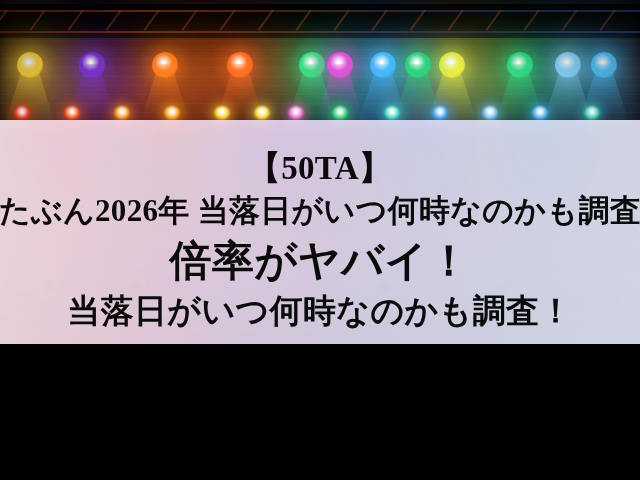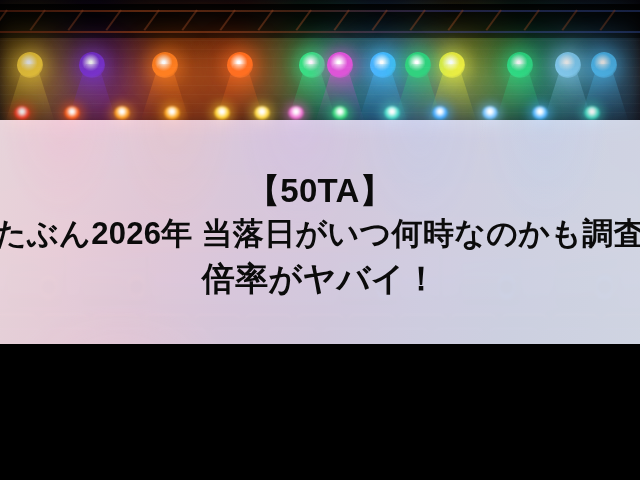--- a/index.html
+++ b/index.html
@@ -7,21 +7,21 @@
     margin: 0;
     padding: 0;
     background: #000;
   }
   #stage-thumbnail {
     position: relative;
     width: 640px;
     height: 344px;
     overflow: hidden;
     background: #3b82f6;
-    font-family: Liberation Sans, sans-serif;
+    font-family: Liberation Serif, serif;
     user-select: none;
   }
 
   
   .photo-layer {
     position: absolute;
     inset: 0;
     pointer-events: none;
   }
 
@@ -377,21 +377,21 @@
     position: relative;
     color: #0b0b0b;
     font-weight: 700;
     letter-spacing: .01em;
     line-height: 1.06;
     text-align: center;
     white-space: nowrap;
   }
   .line-1 { font-size: 33px; margin: 4px 0 9px; }
   .line-2 { font-size: 31px; margin: 0 0 11px; }
-  .line-3 { font-size: 33px; margin: 0 0 11px; }
+  .line-3 { font-size: 42px; margin: 0 0 11px; }
   .line-4 { font-size: 33px; margin: 0 0 2px; }
 </style>
 </head>
 <body>
 
 <div id="stage-thumbnail">
 
   <div class="photo-layer bg-base"></div>
   <div class="photo-layer bg-colorwash"></div>
 
@@ -560,15 +560,16 @@
       </div>
   </div>
 
   <div class="photo-layer vignette"></div>
 
   <div class="overlay-band">
     <div class="overlay-streaks"></div>
     <div class="title-line line-1">【50TA】</div>
     <div class="title-line line-2">たぶん2026年 当落日がいつ何時なのかも調査</div>
     <div class="title-line line-3">倍率がヤバイ！</div>
+    <div class="title-line line-4">当落日がいつ何時なのかも調査！</div>
   </div>
 
 </div>
 
 </body></html>

